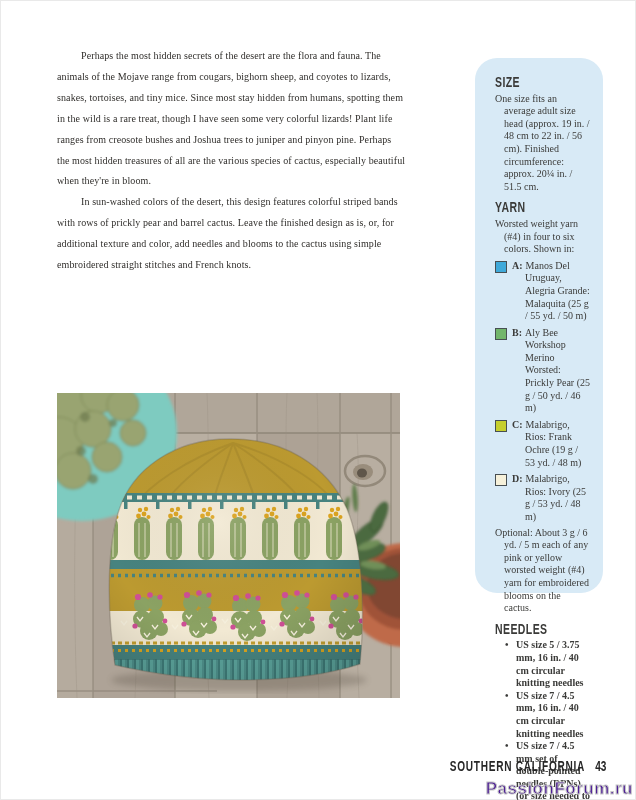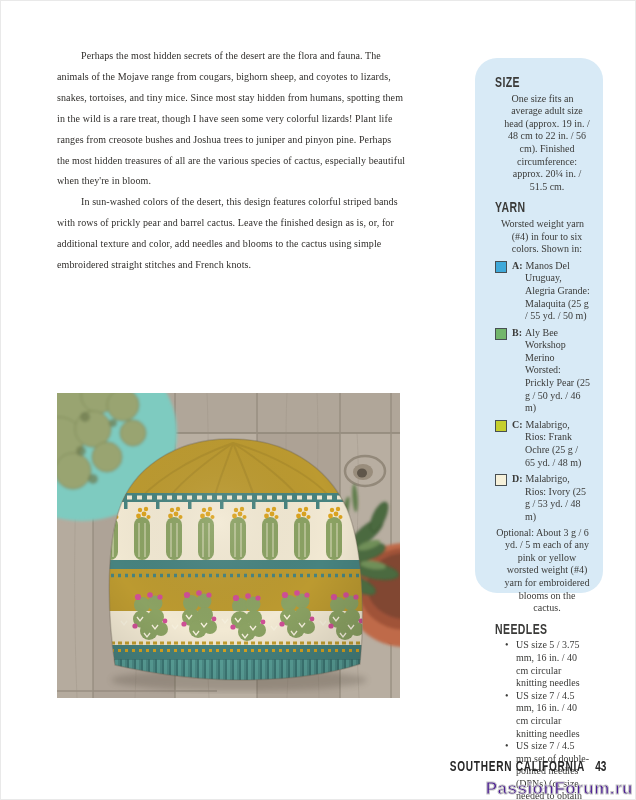--- a/index.html
+++ b/index.html
@@ -19,27 +19,27 @@
   
   .sidebar{position:absolute;left:475px;top:58px;width:128px;height:535px;
            background:#d8eaf6;border-radius:22px;box-sizing:border-box;
            padding:18px 13px 0 20px;color:#3b3b39;
            font-size:10px;line-height:12.6px;}
   .sidebar h3{font-family:"Liberation Sans", sans-serif;font-weight:700;
               font-size:15px;color:#3a3a38;letter-spacing:.6px;
               transform:scaleX(.70);transform-origin:0 50%;white-space:nowrap;
               margin:8px 0 4px 0;}
   .sidebar h3:first-child{margin-top:0;}
-  .hang{margin:0 0 3px 0;padding-left:9px;text-indent:-9px;text-align:center;}
+  .hang{margin:0 0 3px 0;padding-left:9px;text-indent:-9px;}
   .optional{margin-top:3px;font-family:Liberation Serif, serif;}
   .yarn-entry{position:relative;padding-left:30px;text-indent:-13px;margin:4px 0 3px 0;min-height:14px;}
   .swatch{position:absolute;left:0;top:1px;width:10px;height:10px;
           border:1.5px solid #474f52;display:inline-block;background:#ccc;}
   .ykey{margin-right:3px;}
-  .bullet{position:relative;padding-left:21px;margin:0;}
+  .bullet{position:relative;padding-left:21px;margin:0;font-weight:bold;}
   .bullet::before{content:"\2022";position:absolute;left:10px;top:0;}
   .continued{text-align:center;font-size:10.5px;margin:9px 0 0 0;}
 
   
   .footer{position:absolute;top:758px;right:30px;
           font-family:"Liberation Sans", sans-serif;font-size:14px;font-weight:700;
           color:#262626;letter-spacing:1px;white-space:nowrap;
           transform:scaleX(.72);transform-origin:100% 50%;}
   .footer .num{margin-left:14px;letter-spacing:0;}
   .watermark{position:absolute;top:779px;right:3px;
@@ -281,21 +281,21 @@
     <h3>YARN</h3>
     <p class="hang">Worsted weight yarn (#4) in four to six colors. Shown in:</p>
 
     <div class="yarn-entry">
       <span class="swatch" style="background: rgb(63, 169, 217);"></span><b class="ykey">A:</b><span>Manos Del Uruguay, Alegria Grande: Malaquita (25 g / 55 yd. / 50 m)</span>
     </div>
     <div class="yarn-entry">
       <span class="swatch" style="background: rgb(114, 181, 107);"></span><b class="ykey">B:</b><span>Aly Bee Workshop Merino Worsted: Prickly Pear (25 g / 50 yd. / 46 m)</span>
     </div>
     <div class="yarn-entry">
-      <span class="swatch" style="background: rgb(198, 207, 45);"></span><b class="ykey">C:</b><span>Malabrigo, Rios: Frank Ochre (25 g / 65 yd. / 48 m)</span>
+      <span class="swatch" style="background: rgb(198, 207, 45);"></span><b class="ykey">C:</b><span>Malabrigo, Rios: Frank Ochre (19 g / 53 yd. / 48 m)</span>
     </div>
     <div class="yarn-entry">
       <span class="swatch" style="background: rgb(246, 241, 218);"></span><b class="ykey">D:</b><span>Malabrigo, Rios: Ivory (25 g / 53 yd. / 48 m)</span>
     </div>
 
     <p class="hang optional">Optional: About 3 g / 6 yd. / 5 m each of any pink or yellow worsted weight (#4) yarn for embroidered blooms on the cactus.</p>
 
     <h3>NEEDLES</h3>
     <div class="bullet">US size 5 / 3.75 mm, 16 in. / 40 cm circular knitting needles</div>
     <div class="bullet">US size 7 / 4.5 mm, 16 in. / 40 cm circular knitting needles</div>

